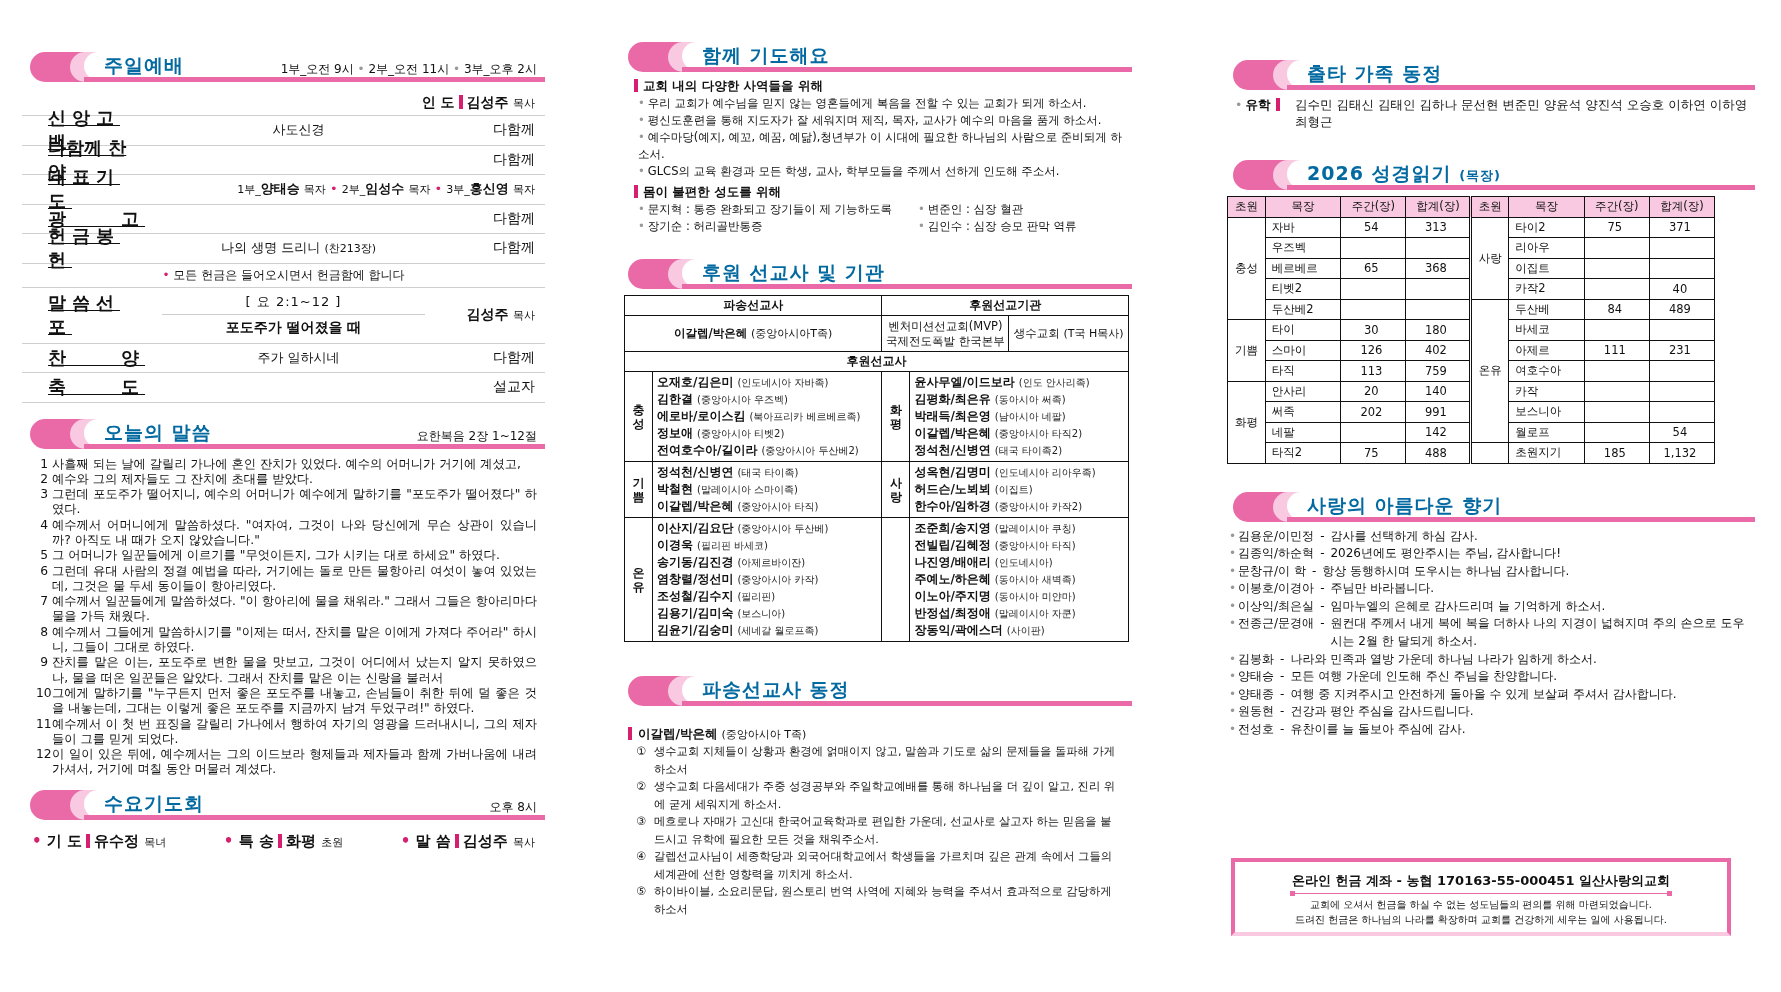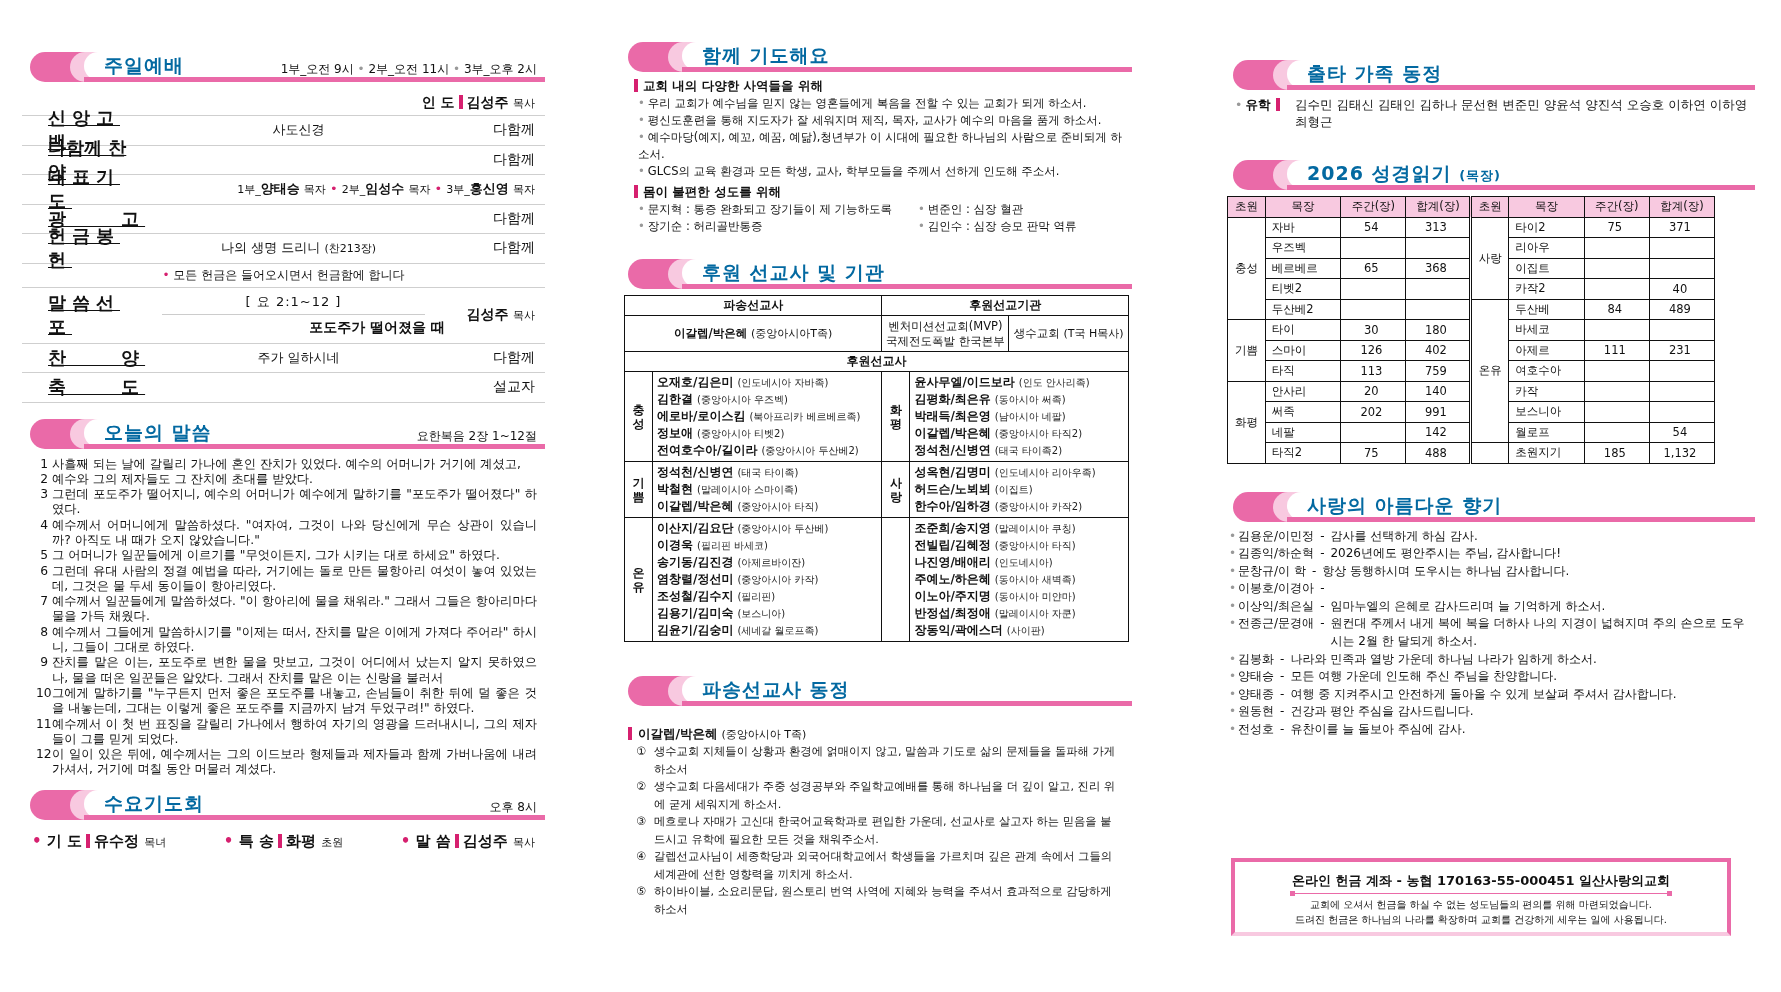--- a/index.html
+++ b/index.html
@@ -28,21 +28,21 @@
   .bold { font-weight: bold; }
   .small { font-size: 11px; }
   .dot-pink { color: #d6206f; }
   .dot-gray { color: #999; }
   .vbar { display: inline-block; width: 4px; height: 14px; background: #d6206f; vertical-align: -2px; margin: 0 4px; }
   .ind-row { text-align: right; padding-right: 10px; height: 28px; line-height: 28px; border-bottom: 1px solid #cfcfcf; font-size: 14px; }
 
   .sermon-row { display: flex; align-items: center; height: 56px; border-bottom: 1px solid #cfcfcf; }
   .sermon-mid { flex: 1; text-align: center; }
   .sermon-ref { font-size: 13px; letter-spacing: 1px; padding-bottom: 3px; border-bottom: 1px solid #ccc; margin: 0 20px; }
-  .sermon-title { font-size: 14px; font-weight: bold; padding-top: 4px; text-align: right; }
+  .sermon-title { font-size: 14px; font-weight: bold; padding-top: 4px; }
 
   .verses { font-size: 12.3px; line-height: 15.3px; padding: 2px 8px 0 14px; }
   .verse { display: flex; }
   .verse .num { width: 16px; text-align: right; padding-right: 4px; flex-shrink: 0; }
   .verse .txt { flex: 1; text-align: justify; }
 
   .wed-row { display: flex; justify-content: space-between; padding: 6px 10px 0 10px; font-size: 15px; }
   .wed-row .item { font-weight: bold; }
   .wed-row .role { font-size: 11px; font-weight: normal; }
 
@@ -552,20 +552,21 @@
         <span class="msg">2026년에도 평안주시는 주님, 감사합니다!</span>
       </div>
       <div class="th-item">
         <span class="who">문창규/이  학</span>
         <span style="padding:0 6px">-</span>
         <span class="msg">항상 동행하시며 도우시는 하나님 감사합니다.</span>
       </div>
       <div class="th-item">
         <span class="who">이봉호/이경아</span>
         <span style="padding:0 6px">-</span>
+        <span class="msg">주님만 바라봅니다.</span>
       </div>
       <div class="th-item">
         <span class="who">이상익/최은실</span>
         <span style="padding:0 6px">-</span>
         <span class="msg">임마누엘의 은혜로 감사드리며 늘 기억하게 하소서.</span>
       </div>
       <div class="th-item">
         <span class="who">전종근/문경애</span>
         <span style="padding:0 6px">-</span>
         <span class="msg">원컨대 주께서 내게 복에 복을 더하사 나의 지경이 넓혀지며 주의 손으로 도우시는 2월 한 달되게 하소서.</span>

